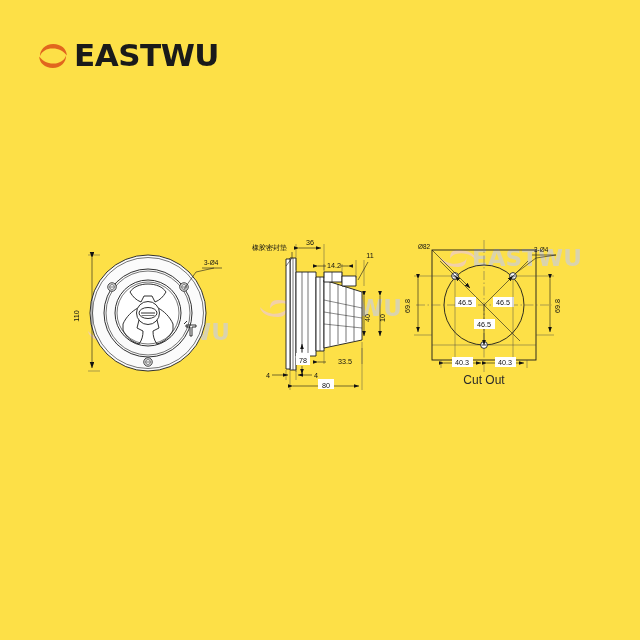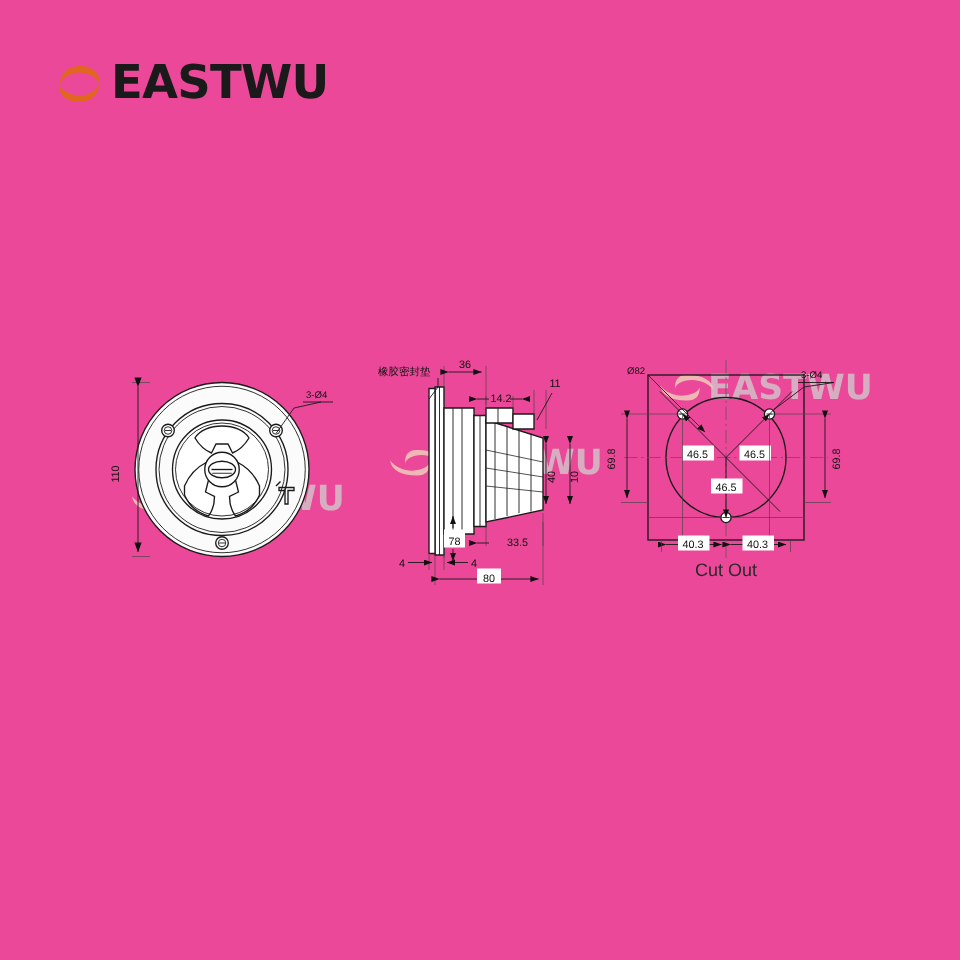--- a/index.html
+++ b/index.html
@@ -4,21 +4,21 @@
 <style>
   html, body {
     margin: 0;
     padding: 0;
     background: #ffffff;
   }
   #page {
     position: relative;
     width: 640px;
     height: 640px;
-    background: #ec4899;
+    background: #fde047;
     overflow: hidden;
     font-family: "Liberation Sans", "DejaVu Sans", sans-serif;
   }
 
   
   #brand {
     position: absolute;
     left: 38px;
     top: 40px;
     display: flex;

